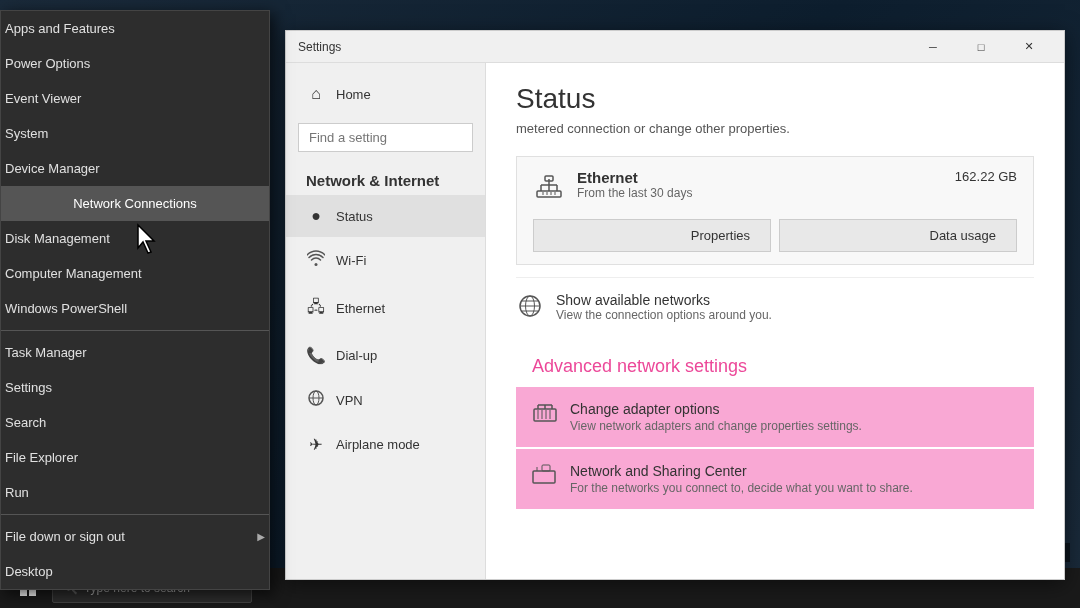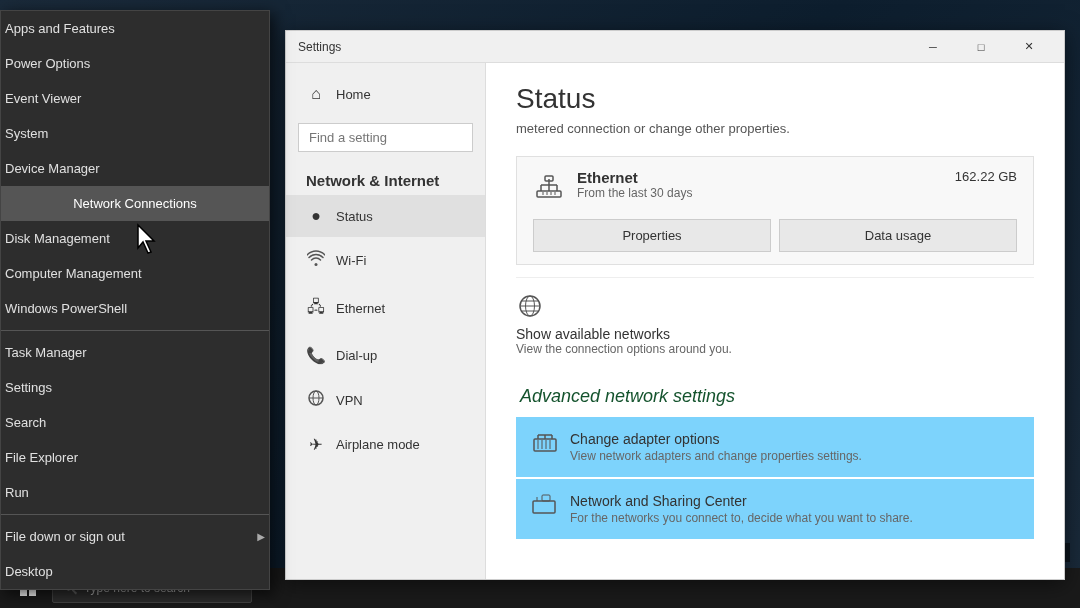--- a/index.html
+++ b/index.html
@@ -272,51 +272,50 @@
       gap: 8px;
     }
     .eth-btn {
       flex: 1;
       padding: 8px 20px;
       font-size: 13px;
       cursor: pointer;
       border: 1px solid #ccc;
       background: #e8e8e8;
       color: #333;
-      text-align: center;
+      text-align: right;
     }
 
     
     .network-show-available {
       display: flex;
       align-items: flex-start;
+      gap: 12px;
       padding: 14px 0;
       border-top: 1px solid #eee;
-      flex-direction: column;
     }
     .net-icon { font-size: 22px; color: #555; }
     .net-text-block {}
     .net-title { font-size: 14px; color: #333; font-weight: 500; }
     .net-subtitle { font-size: 12px; color: #666; }
 
     
     .advanced-title {
       font-size: 18px;
       font-weight: 400;
-      color: #14532d;
-      margin: 16px 4px 10px;
-      font-style: italic;
+      color: #ec4899;
+      margin: 16px 16px 10px;
     }
 
     .advanced-item {
       display: flex;
       align-items: flex-start;
       gap: 12px;
       padding: 14px 16px;
-      background: #7dd3fc;
+      background: #f9a8d4;
       margin-bottom: 2px;
       cursor: pointer;
       position: relative;
     }
     .adv-icon { font-size: 20px; color: #555; }
     .adv-text {}
     .adv-title { font-size: 14px; color: #333; font-weight: 500; }
     .adv-subtitle { font-size: 12px; color: #666; margin-top: 2px; }
 
     

